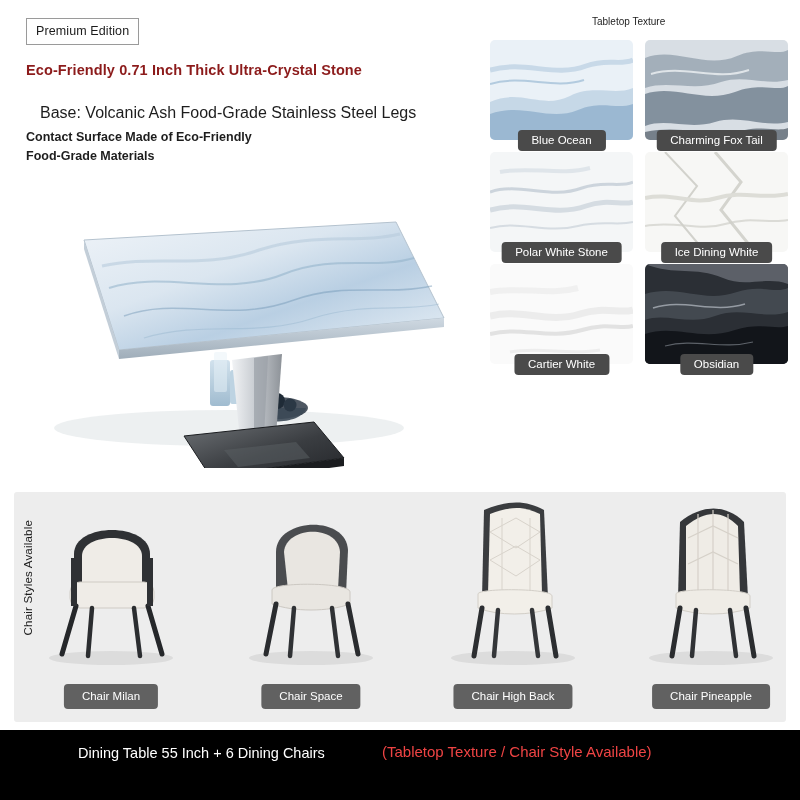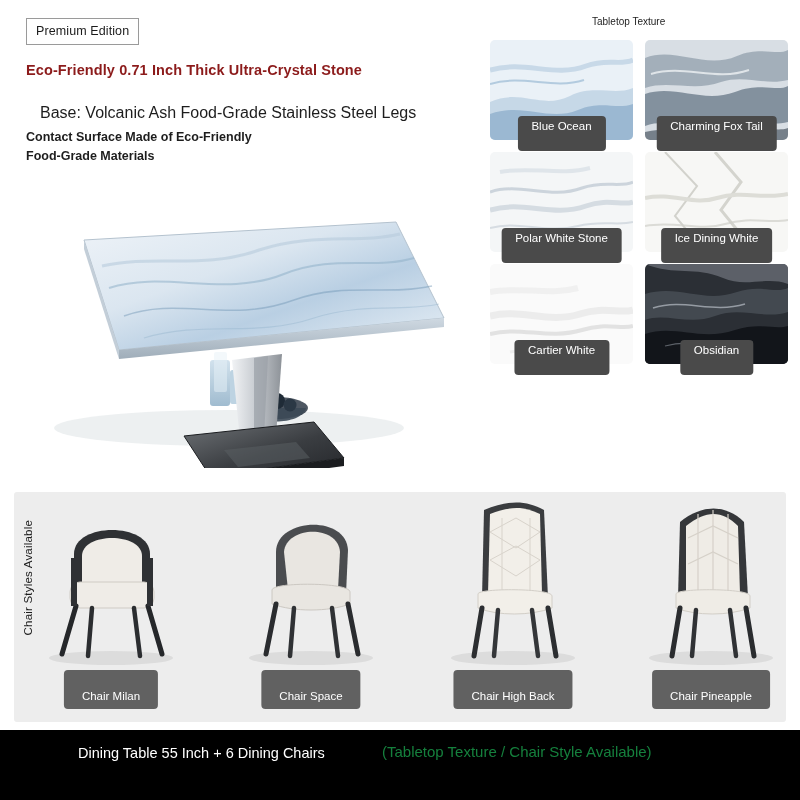--- a/index.html
+++ b/index.html
@@ -87,21 +87,21 @@
   }
   .swatch svg { display:block; width:143px; height:100px; }
   .tex-label {
     position: absolute;
     left: 50%;
     transform: translateX(-50%);
     bottom: -11px;
     background: #4a4a4a;
     color: #fff;
     font-size: 11.5px;
-    padding: 4px 14px 19px 14px;
+    padding: 4px 14px 5px 14px;
     border-radius: 4px;
     white-space: nowrap;
     max-width: 126px;
     overflow: hidden;
     text-overflow: clip;
     text-align: center;
   }
   
   .tex-cell.right .tex-label { max-width: 140px; margin-top: 43px; }
 
@@ -132,42 +132,42 @@
   .chair-art { width: 186px; height: 175px; }
   .chair-art svg { display:block; margin: 0 auto; }
   .chair-label {
     position: absolute;
     left: 50%;
     transform: translateX(-50%);
     bottom: 4px;
     background: #616161;
     color: #fff;
     font-size: 11.5px;
-    padding: 20px 18px 7px 18px;
+    padding: 6px 18px 7px 18px;
     border-radius: 4px;
     white-space: nowrap;
   }
 
   
   .footer {
     position: absolute;
     left: 0; top: 730px;
     width: 800px; height: 70px;
     background: #000;
   }
   .footer-left {
     position: absolute;
     left: 78px; top: 745px;
     color: #fff;
     font-size: 14.5px;
   }
   .footer-right {
     position: absolute;
     left: 382px; top: 742px;
-    color: #15803d;
+    color: #ef4444;
     font-size: 15px;
     width: 280px;
     line-height: 1.35;
   }
 </style>
 </head>
 <body>
 
 <div class="page">
 

